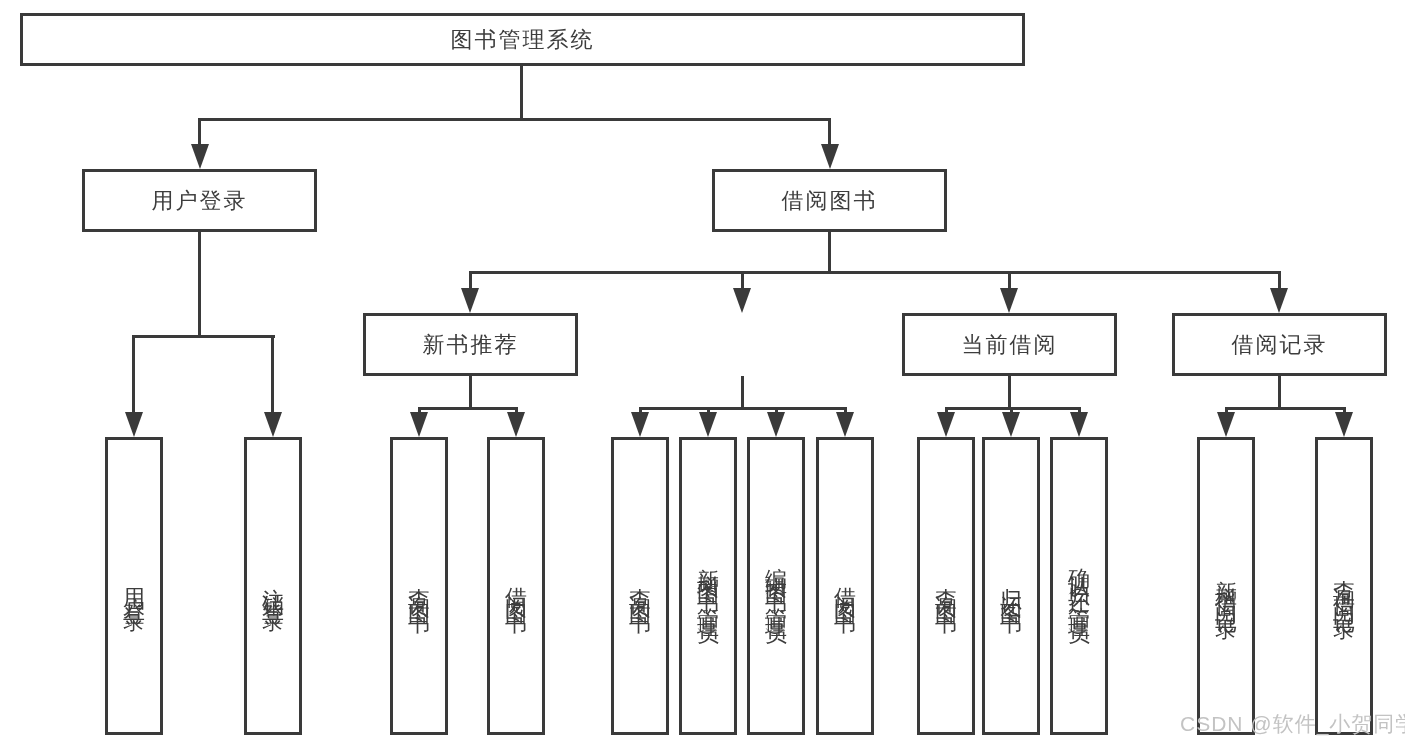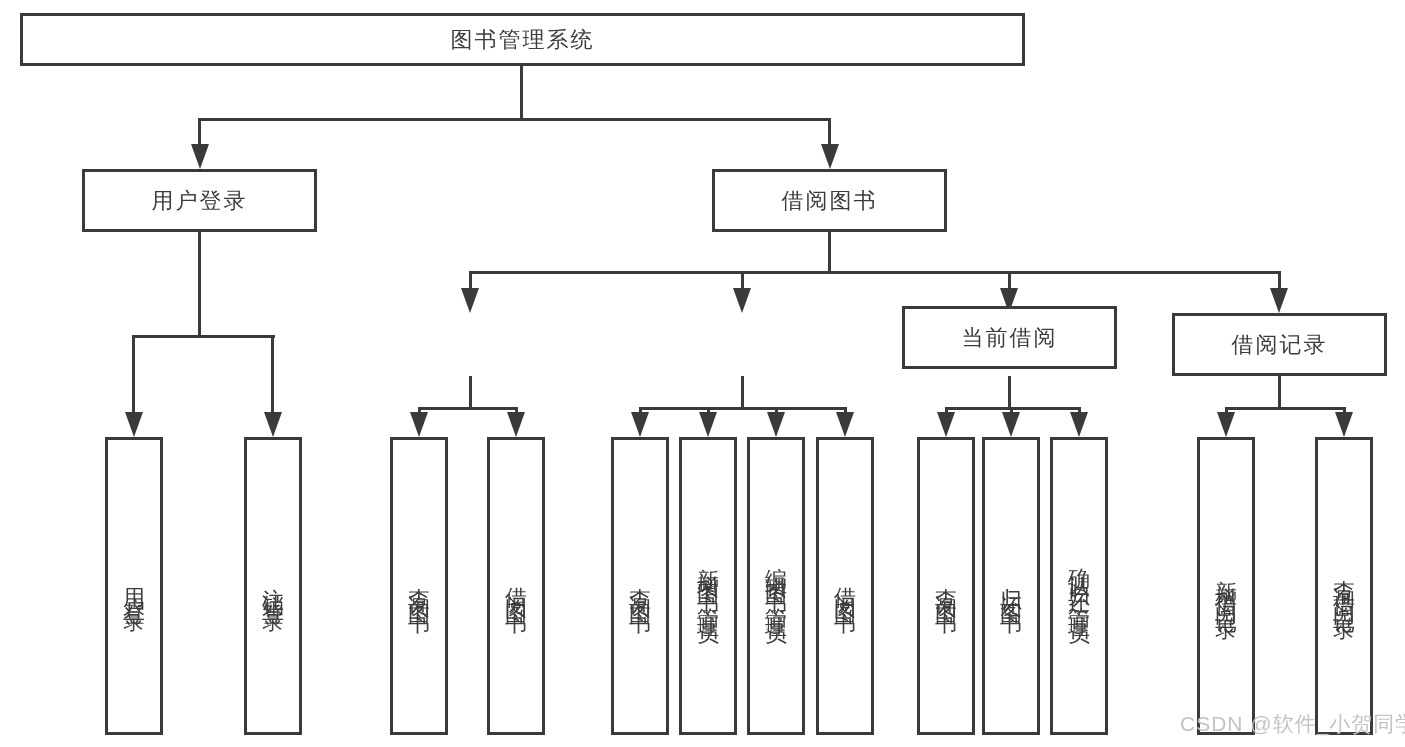--- a/index.html
+++ b/index.html
@@ -55,21 +55,24 @@
   <div class="hline" style="left:469px;top:271px;width:812px"></div>
   <div class="vline" style="left:469px;top:271px;height:22px"></div>
   <div class="arr" style="left:461px;top:288px"></div>
   <div class="vline" style="left:741px;top:271px;height:22px"></div>
   <div class="arr" style="left:733px;top:288px"></div>
   <div class="vline" style="left:1008px;top:271px;height:22px"></div>
   <div class="arr" style="left:1000px;top:288px"></div>
   <div class="vline" style="left:1278px;top:271px;height:22px"></div>
   <div class="arr" style="left:1270px;top:288px"></div>
 
-  <div class="hbox" style="left:902px;top:306px;width:215px;height:63px">
+  <div class="hbox" style="left:363px;top:313px;width:215px;height:63px">
+    <span>新书推荐</span>
+  </div>
+  <div class="hbox" style="left:902px;top:313px;width:215px;height:63px">
     <span>当前借阅</span>
   </div>
   <div class="hbox" style="left:1172px;top:313px;width:215px;height:63px">
     <span>借阅记录</span>
   </div>
 
   <div class="vline" style="left:469px;top:376px;height:31px"></div>
   <div class="hline" style="left:418px;top:407px;width:100px"></div>
   <div class="vline" style="left:418px;top:407px;height:9px"></div>
   <div class="arr" style="left:410px;top:412px"></div>

